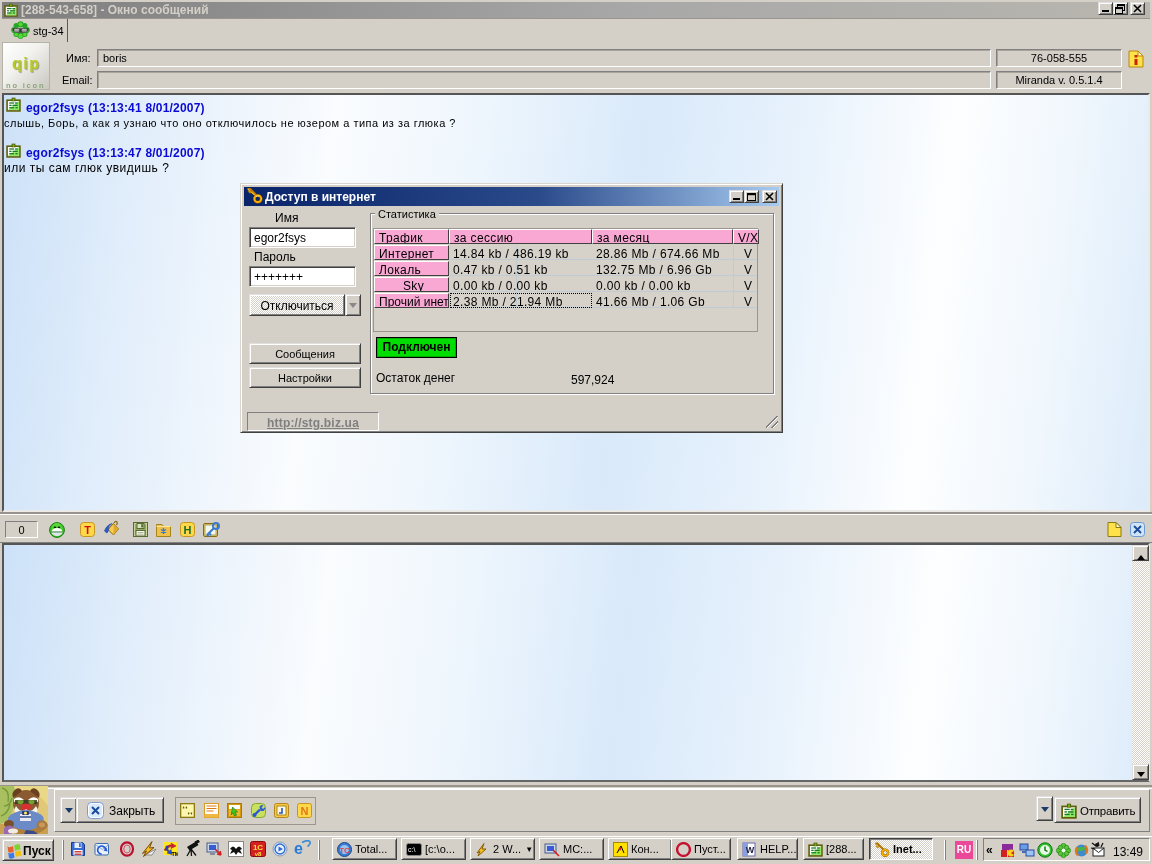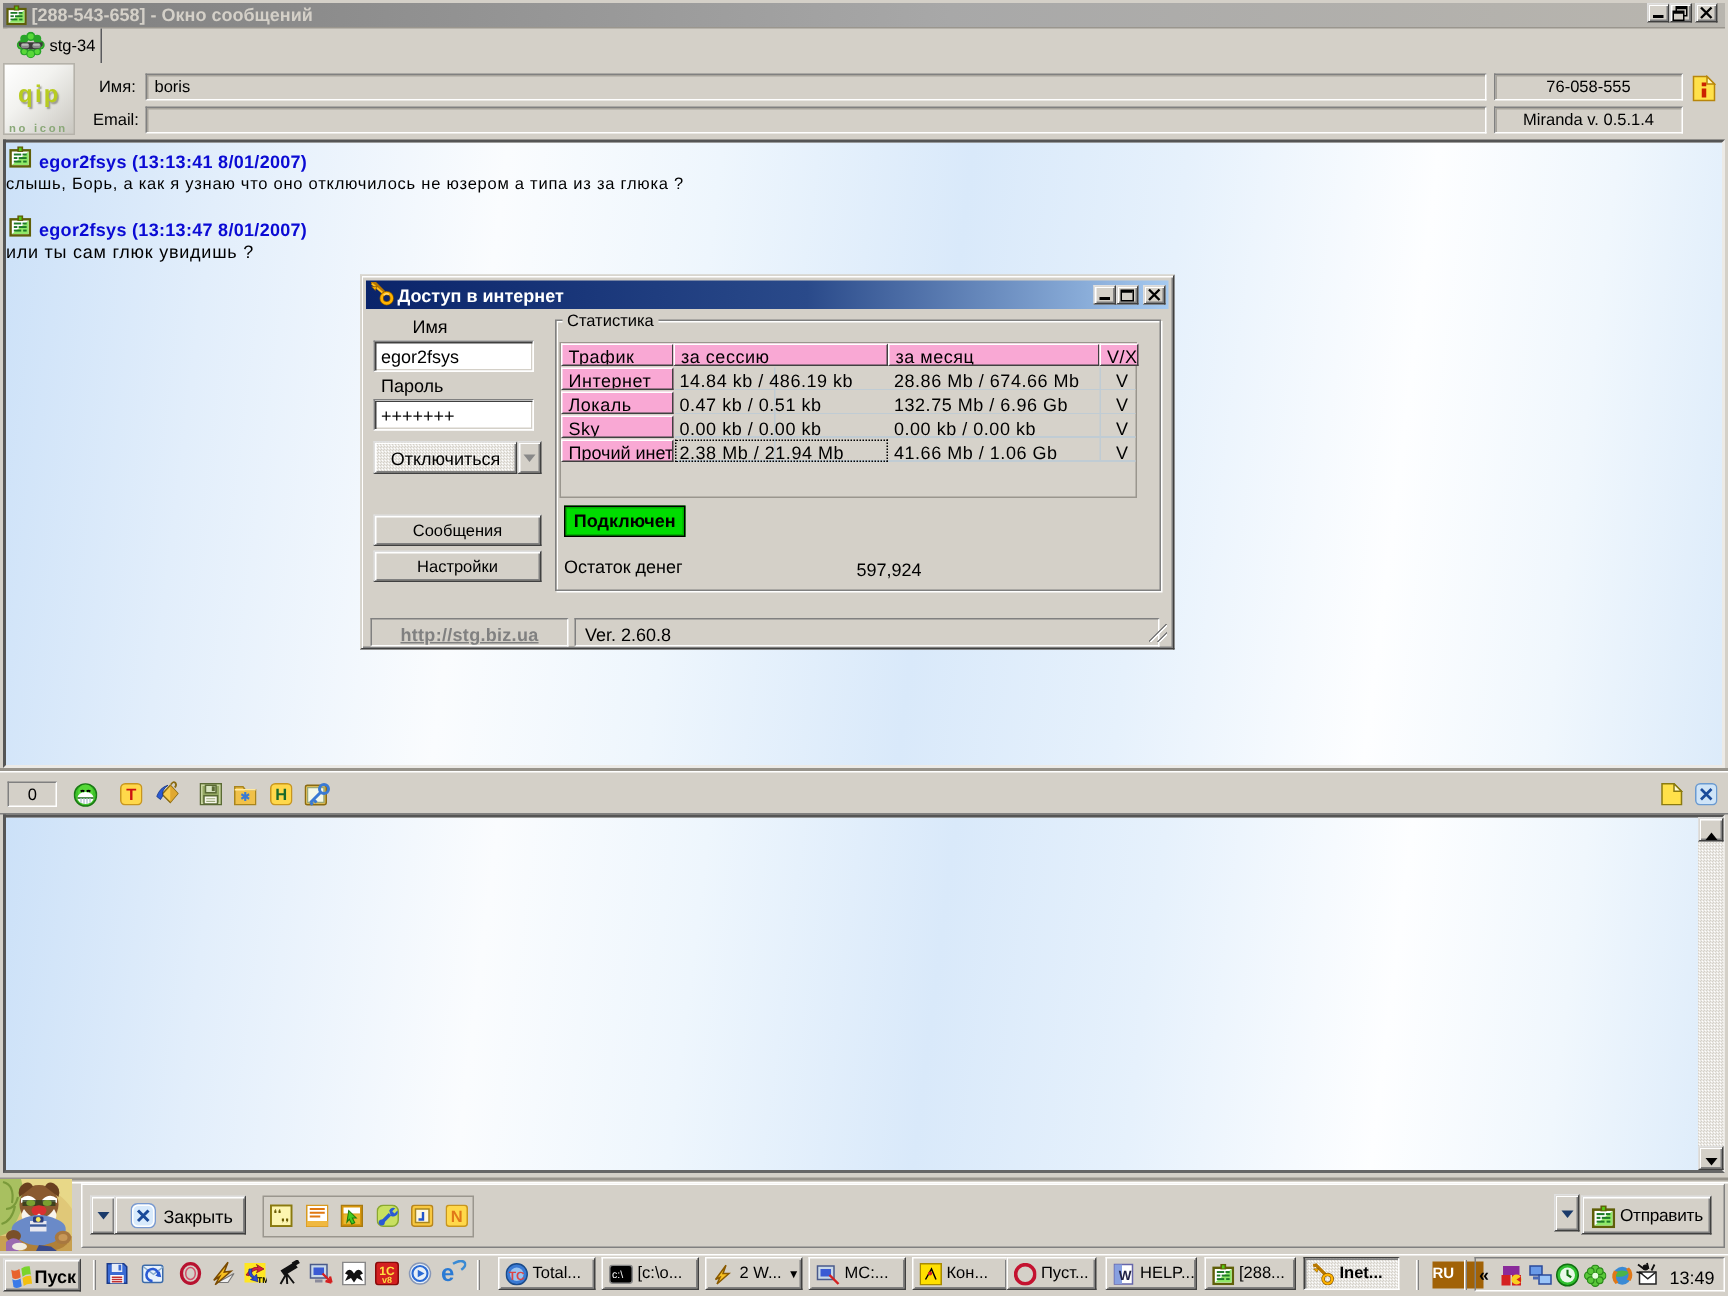--- a/index.html
+++ b/index.html
@@ -164,21 +164,21 @@
   <div style="position:absolute;left:129px;top:29px;width:404px;height:181px;border:1px solid #808080;box-shadow:inset 1px 1px 0 #fff,1px 1px 0 #fff;"></div>
   <div style="position:absolute;left:134px;top:24px;background:#d4d0c8;padding:0 3px;font-size:11px;">Статистика</div>
 
   <div style="position:absolute;left:132px;top:44px;width:385px;height:104px;border:1px solid #9a968e;background:#d6d2ca;font-size:12px;letter-spacing:0.35px;">
     <div class="hdrcell" style="position:absolute;left:0;top:0;width:75px;height:15px;">Трафик</div>
     <div class="hdrcell" style="position:absolute;left:75px;top:0;width:143px;height:15px;">за сессию</div>
     <div class="hdrcell" style="position:absolute;left:218px;top:0;width:141px;height:15px;">за месяц</div>
     <div class="hdrcell" style="position:absolute;left:359px;top:0;width:26px;height:15px;">V/X</div>
     <div class="hdrcell" style="position:absolute;left:0;top:16px;width:75px;height:15px;">Интернет</div>
     <div class="hdrcell" style="position:absolute;left:0;top:32px;width:75px;height:15px;">Локаль</div>
-    <div class="hdrcell" style="position:absolute;left:0;top:48px;width:75px;height:15px;">Sky</div>
+    <div class="hdrcell" style="position:absolute;left:0;top:48px;width:75px;height:15px;text-align:center;">Sky</div>
     <div class="hdrcell" style="position:absolute;left:0;top:64px;width:75px;height:15px;letter-spacing:0;">Прочий инет</div>
     <div style="position:absolute;left:76px;top:16px;width:307px;height:64px;background:linear-gradient(#0000 14px,#c0ccd4 14px 15px,#0000 15px 30px,#c0ccd4 30px 31px,#0000 31px 46px,#c0ccd4 46px 47px,#0000 47px 62px,#c0ccd4 62px 63px,#0000 0);"></div>
     <div style="position:absolute;left:142px;top:16px;width:1px;height:63px;background:#c0ccd4;"></div>
     <div style="position:absolute;left:359px;top:16px;width:1px;height:63px;background:#c0ccd4;"></div>
     <div style="position:absolute;left:79px;top:18px;">14.84 kb / 486.19 kb</div>
     <div style="position:absolute;left:222px;top:18px;">28.86 Mb / 674.66 Mb</div>
     <div style="position:absolute;left:370px;top:18px;">V</div>
     <div style="position:absolute;left:79px;top:34px;">0.47 kb / 0.51 kb</div>
     <div style="position:absolute;left:222px;top:34px;">132.75 Mb / 6.96 Gb</div>
     <div style="position:absolute;left:370px;top:34px;">V</div>
@@ -189,21 +189,20 @@
     <div style="position:absolute;left:79px;top:66px;">2.38 Mb / 21.94 Mb</div>
     <div style="position:absolute;left:222px;top:66px;">41.66 Mb / 1.06 Gb</div>
     <div style="position:absolute;left:370px;top:66px;">V</div>
   </div>
 
   <div style="position:absolute;left:135px;top:153px;width:81px;height:21px;background:#00dd00;border:1px solid #000;box-shadow:inset 0 0 0 1px #00b000;text-align:center;font-weight:bold;font-size:12px;padding-top:2px;">Подключен</div>
   <div style="position:absolute;left:135px;top:187px;font-size:12px;">Остаток денег</div>
   <div style="position:absolute;left:330px;top:189px;font-size:12px;">597,924</div>
 
   <div class="sunken1" style="position:absolute;left:6px;top:228px;width:132px;height:19px;text-align:center;padding-top:3px;font-weight:bold;color:#808080;text-decoration:underline;font-size:12px;letter-spacing:0.2px;">http://stg.biz.ua</div>
-  <div class="sunken1" style="position:absolute;left:142px;top:228px;width:390px;height:19px;padding:3px 0 0 6px;font-size:12px;">Ver. 2.60.8</div>
   <div style="position:absolute;right:4px;bottom:4px;width:12px;height:12px;background:linear-gradient(135deg,#0000 45%,#808080 45% 52%,#fff 52% 58%,#0000 58% 70%,#808080 70% 77%,#fff 77% 83%,#0000 83%);"></div>
 </div>
 
 <div class="abs" style="left:0px;top:512px;width:1152px;height:5px;background:#d4d0c8;border-top:2px solid #98948c;box-shadow:inset 0 1px 0 #fff;"></div>
 
 <div class="abs" style="left:0px;top:517px;width:1152px;height:26px;background:#d4d0c8;"></div>
 <div class="abs sunken1" style="left:5px;top:521px;width:33px;height:17px;text-align:center;padding-top:2px;background:#d4d0c8;">0</div>
 <div class="abs" style="left:49px;top:522px;" id="tb-smile"><svg width="16" height="16">
       <circle cx="8" cy="8" r="7.4" fill="#3fc32a" stroke="#1a7a14"></circle>
       <circle cx="8" cy="6" r="5" fill="#55d838"></circle>
@@ -510,21 +509,21 @@
 <div class="tbtn" style="left:869px;top:838px;width:64px;border-color:#404040 #fff #fff #404040;box-shadow:inset 1px 1px 0 #808080;background-image:conic-gradient(#fff 25%,#d4d0c8 0 50%,#fff 0 75%,#d4d0c8 0);background-size:2px 2px;">
     <svg width="16" height="15" viewBox="0 0 17 16">
       <path d="M1.5 2 L3.5 1.5 L10.5 8.5" stroke="#b87800" stroke-width="2.4" fill="none"></path>
       <path d="M1.8 4.2 l2.4 2.4 1.2-2.6z" fill="#ffb300" stroke="#8a5a00" stroke-width="0.5"></path>
       <circle cx="11.8" cy="11.4" r="3.2" fill="none" stroke="#8a5a00" stroke-width="2.6"></circle>
       <circle cx="11.8" cy="11.4" r="3.2" fill="none" stroke="#ffb300" stroke-width="1.6"></circle>
     </svg>
     <span style="font-weight:bold;">Inet...</span>
   </div>
 <div class="abs" style="left:944px;top:840px;width:2px;height:20px;border-left:1px solid #fff;border-right:1px solid #808080;"></div>
-<div class="abs" style="left:955px;top:841px;width:34px;height:18px;background:#a16207;color:#fff;font-size:10px;font-weight:bold;text-align:left;padding-top:3px;">RU</div>
+<div class="abs" style="left:955px;top:841px;width:18px;height:18px;background:#ec4899;color:#fff;font-size:10px;font-weight:bold;text-align:center;padding-top:3px;">RU</div>
 <div class="abs" style="left:976px;top:840px;width:2px;height:20px;border-left:1px solid #fff;border-right:1px solid #808080;"></div>
 
 <div class="abs sunken1" style="left:983px;top:838px;width:167px;height:23px;"></div>
 <div class="abs" style="left:986px;top:843px;font-size:12px;font-weight:bold;">«</div>
 <div class="abs" style="left:1000px;top:842px;"><svg width="16" height="16">
       <rect x="2" y="2" width="11" height="6" fill="#8a2a9a"></rect>
       <rect x="1" y="8" width="6" height="7" fill="#d42020"></rect>
       <rect x="8" y="8" width="6" height="7" fill="#d42020"></rect>
       <circle cx="11" cy="11" r="3.4" fill="#f8d020"></circle>
       <path d="M11 11 l3 -2 v4z" fill="#d42020"></path>

